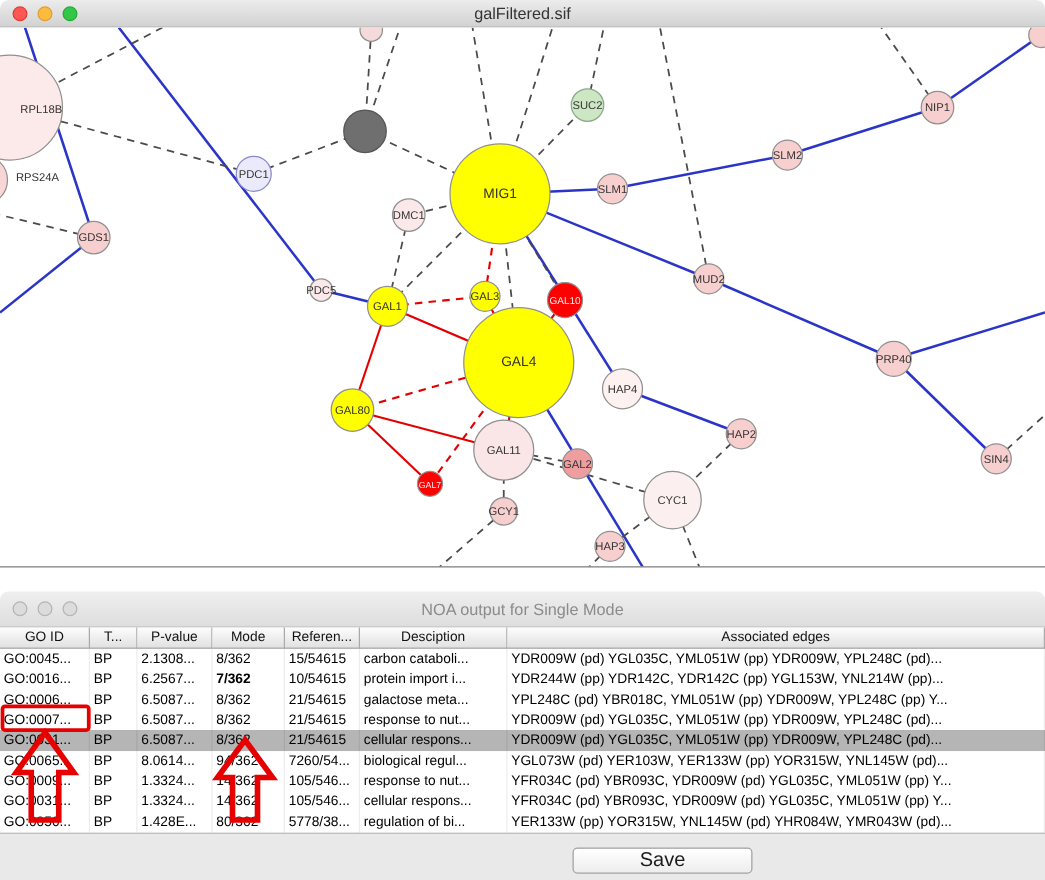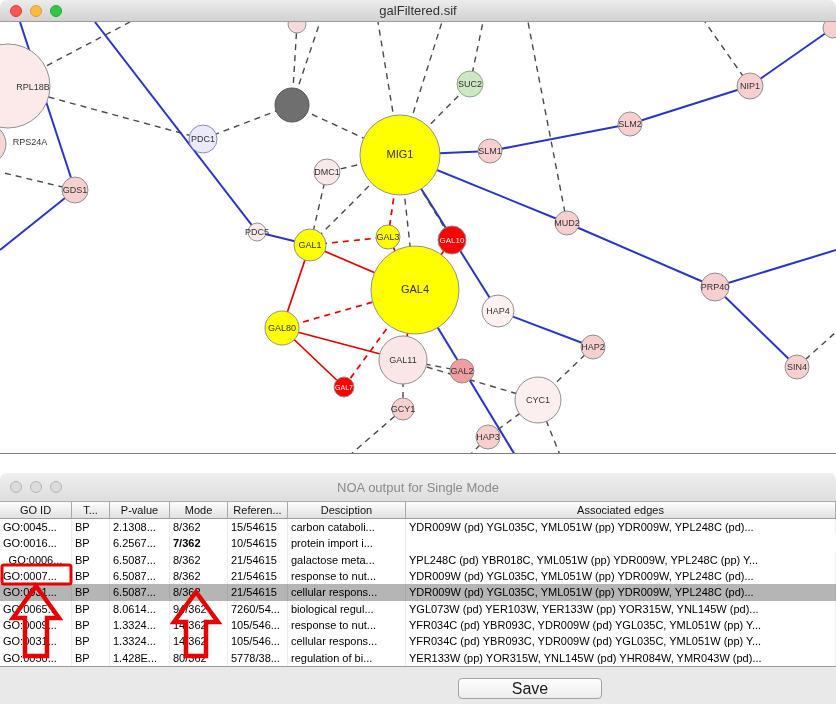--- a/index.html
+++ b/index.html
@@ -223,23 +223,24 @@
         <div class="tcell" style="width: 118px;">carbon cataboli...</div>
         <div class="tcell" style="flex: 1 1 0%;">YDR009W (pd) YGL035C, YML051W (pp) YDR009W, YPL248C (pd)...</div>
       </div>
       <div class="trow">
         <div class="tcell" style="width: 72px;">GO:0016...</div>
         <div class="tcell" style="width: 38px;">BP</div>
         <div class="tcell" style="width: 60px;">6.2567...</div>
         <div class="tcell" style="width: 58px; font-weight: bold;">7/362</div>
         <div class="tcell" style="width: 60px;">10/54615</div>
         <div class="tcell" style="width: 118px;">protein import i...</div>
-      </div>
-      <div class="trow">
-        <div class="tcell" style="width: 72px; text-align: center;">GO:0006...</div>
+        <div class="tcell" style="flex: 1 1 0%;">YDR244W (pp) YDR142C, YDR142C (pp) YGL153W, YNL214W (pp)...</div>
+      </div>
+      <div class="trow">
+        <div class="tcell" style="width: 72px;">GO:0006...</div>
         <div class="tcell" style="width: 38px;">BP</div>
         <div class="tcell" style="width: 60px;">6.5087...</div>
         <div class="tcell" style="width: 58px;">8/362</div>
         <div class="tcell" style="width: 60px;">21/54615</div>
         <div class="tcell" style="width: 118px;">galactose meta...</div>
         <div class="tcell" style="flex: 1 1 0%;">YPL248C (pd) YBR018C, YML051W (pp) YDR009W, YPL248C (pp) Y...</div>
       </div>
       <div class="trow">
         <div class="tcell" style="width: 72px;">GO:0007...</div>
         <div class="tcell" style="width: 38px;">BP</div>

